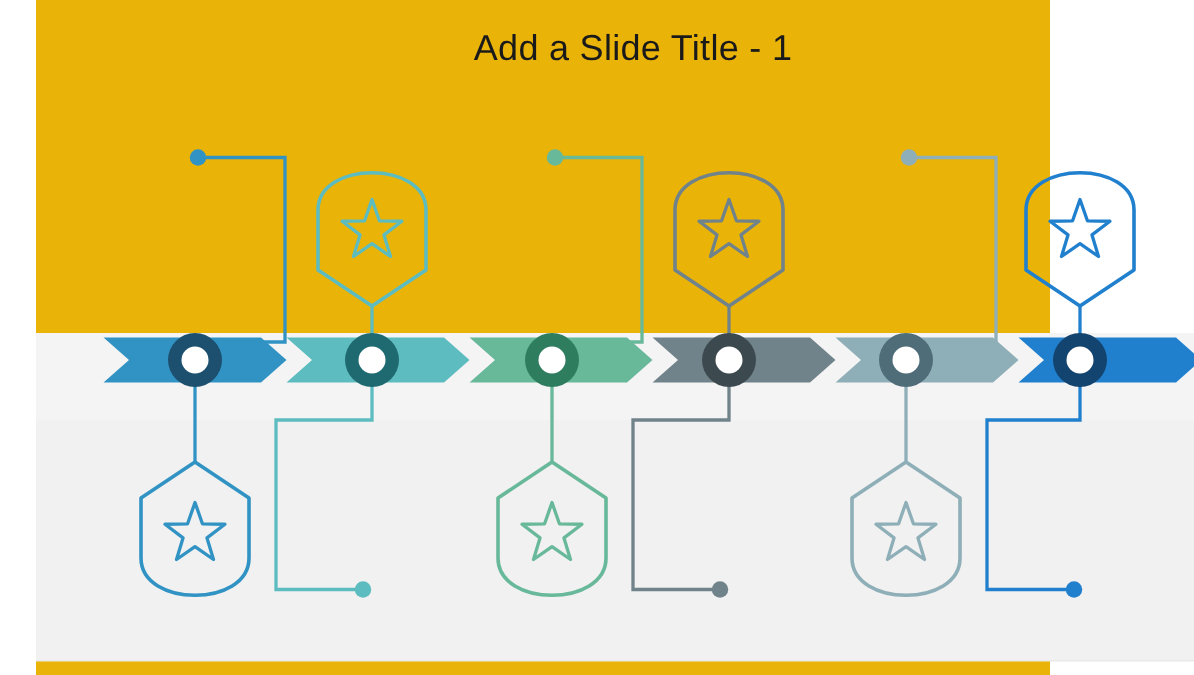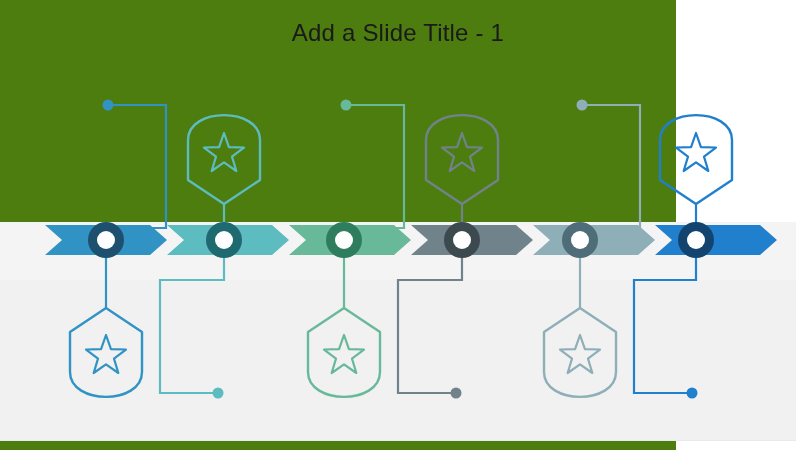--- a/index.html
+++ b/index.html
@@ -6,21 +6,22 @@
   body{
     width:796px;height:450px;
     background:#ffffff;
     font-family:"Liberation Sans", sans-serif;
     overflow:hidden;
     position:relative;
   }
   #slide{
     position:absolute;inset:0;
     width:676px;height:450px;
-    background:#4d7c0f;
+    background:#eab308;
+    margin-left:24px;
   }
   .band{
     position:absolute;
     left:0;width:796px;
     background:#f2f2f2;
   }
   .band-top{top:222px;height:58px;background:#f4f4f4;}
   .band-bot{top:280px;height:160px;background:#f1f1f1;}
   .band-line{position:absolute;left:0;width:796px;height:1px;top:440px;background:#e9e9e9;}
   .title{

